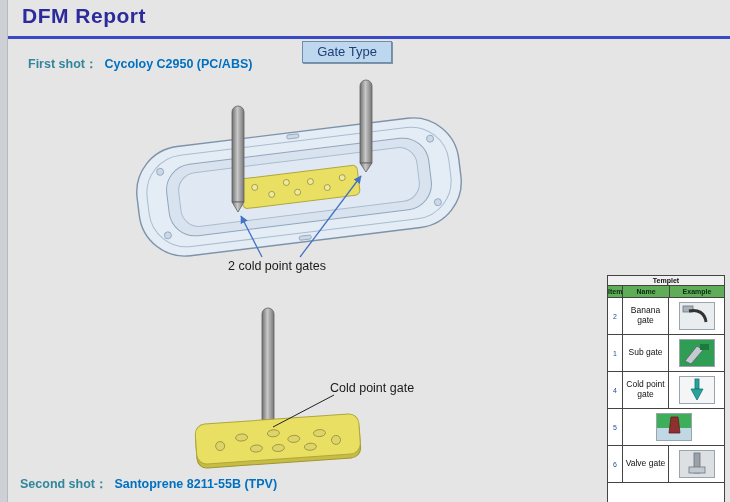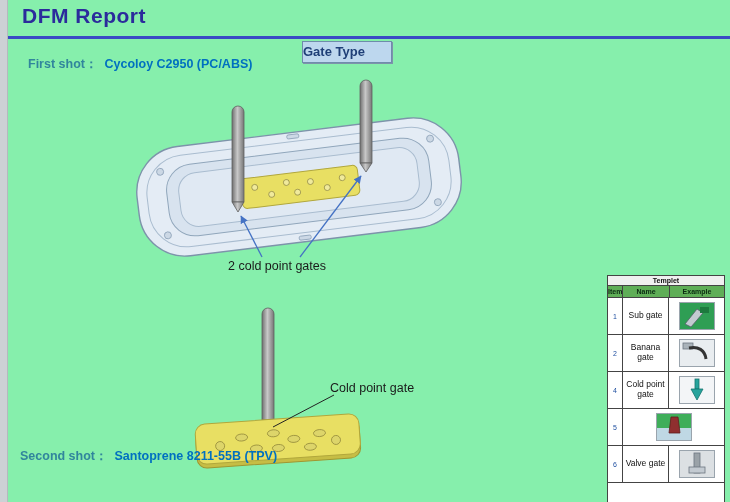--- a/index.html
+++ b/index.html
@@ -1,35 +1,34 @@
 <!DOCTYPE html>
 <html style="--title-color: #2b2b9c; --rule-color: #3a49c4; --label-color: #31859c; --value-color: #0070c0; --gate-box-bg: #bdd7ee; --gate-box-border: #6f8cab; --gate-box-text: #1f3f77; --annotation-color: #1a1a1a; --arrow-color: #4472c4; --part-yellow: #e8df63; --tray-blue: #e4ecf5; --pin-gray: #8c8c8c; --table-header-bg: #5fae57; --table-border: #444444; --item-number-color: #1f4fa0;"><head>
 <meta charset="utf-8">
 <style>
   html,body{margin:0;padding:0;background:#ffffff;}
   .slide{
-    position:relative;width:730px;height:502px;overflow:hidden;background:#86efac;
+    position:relative;width:730px;height:502px;overflow:hidden;background:#e5e5e5;
     font-family:"Liberation Sans", sans-serif;
   }
   .left-strip{position:absolute;left:0;top:0;width:7px;height:502px;background:#cdd1d5;border-right:1px solid #b5b9bd;}
   .title{
     position:absolute;left:22px;top:4px;margin:0;
     font-size:21px;font-weight:bold;color:var(--title-color);letter-spacing:0.5px;
   }
   .rule{position:absolute;left:8px;top:36px;right:0;height:3px;background:var(--rule-color);}
   .gate-type-box{
     position:absolute;left:302px;top:41px;width:88px;height:20px;line-height:20px;
-    font-size:13px;color:var(--gate-box-text);
+    text-align:center;font-size:13px;color:var(--gate-box-text);
     background:var(--gate-box-bg);border:1px solid var(--gate-box-border);
     box-shadow:1px 1px 0 #7d93aa;
-    font-weight:bold;
   }
   .shot-line{position:absolute;font-size:12.5px;font-weight:bold;white-space:nowrap;}
   .first-shot{left:28px;top:56px;}
-  .second-shot{left:20px;top:448px;}
+  .second-shot{left:20px;top:476px;}
   .shot-label{color:var(--label-color);}
   .shot-value{color:var(--value-color);margin-left:7px;}
   .illustration{position:absolute;left:0;top:0;}
   .annotation{position:absolute;font-size:12.5px;color:var(--annotation-color);white-space:nowrap;}
   .annotation-top{left:228px;top:259px;}
   .annotation-bottom{left:330px;top:381px;}
 
   
   .tray-outer{fill:var(--tray-blue);stroke:#7d93aa;stroke-width:1.4;}
   .tray-line{fill:none;stroke:#a9bccf;stroke-width:1;}
@@ -169,43 +168,43 @@
 
   <div class="templet-table">
     <div class="tt-title">Templet</div>
     <div class="tt-head">
       <div class="c-item">Item</div>
       <div class="c-name">Name</div>
       <div class="c-example">Example</div>
     </div>
 
     <div class="tt-row">
+      <div class="tt-item">2</div>
+      <div class="tt-name">Banana gate</div>
+      <div class="tt-example">
+        <svg class="thumb" width="34" height="26" viewBox="0 0 34 26">
+          <rect width="34" height="26" fill="#e9edf0"></rect>
+          <rect x="3" y="3" width="10" height="6" fill="#aab3ba" stroke="#6c7680" stroke-width="0.8"></rect>
+          <path d="M9,8 C 18,6 25,10 26,19" fill="none" stroke="#333" stroke-width="3"></path>
+        </svg>
+      </div>
+    </div>
+
+    <div class="tt-row">
       <div class="tt-item">1</div>
       <div class="tt-name">Sub gate</div>
       <div class="tt-example">
         <svg class="thumb" width="34" height="26" viewBox="0 0 34 26">
           <rect width="34" height="26" fill="#2f9e54"></rect>
           <polygon points="5,21 17,6 23,10 11,24" fill="#c3cad1" stroke="#55606a" stroke-width="0.8"></polygon>
           <rect x="20" y="4" width="9" height="6" fill="#1d7a3e"></rect>
         </svg>
       </div>
     </div>
 
-    <div class="tt-row">
-      <div class="tt-item">2</div>
-      <div class="tt-name">Banana gate</div>
-      <div class="tt-example">
-        <svg class="thumb" width="34" height="26" viewBox="0 0 34 26">
-          <rect width="34" height="26" fill="#e9edf0"></rect>
-          <rect x="3" y="3" width="10" height="6" fill="#aab3ba" stroke="#6c7680" stroke-width="0.8"></rect>
-          <path d="M9,8 C 18,6 25,10 26,19" fill="none" stroke="#333" stroke-width="3"></path>
-        </svg>
-      </div>
-    </div>
-
 
     <div class="tt-row">
       <div class="tt-item">4</div>
       <div class="tt-name">Cold point gate</div>
       <div class="tt-example">
         <svg class="thumb" width="34" height="26" viewBox="0 0 34 26">
           <rect width="34" height="26" fill="#f3f5f7"></rect>
           <rect x="15" y="2" width="4" height="10" fill="#27a39c" stroke="#14756f" stroke-width="0.8"></rect>
           <polygon points="11,12 23,12 17,23" fill="#27a39c" stroke="#14756f" stroke-width="0.8"></polygon>
         </svg>

